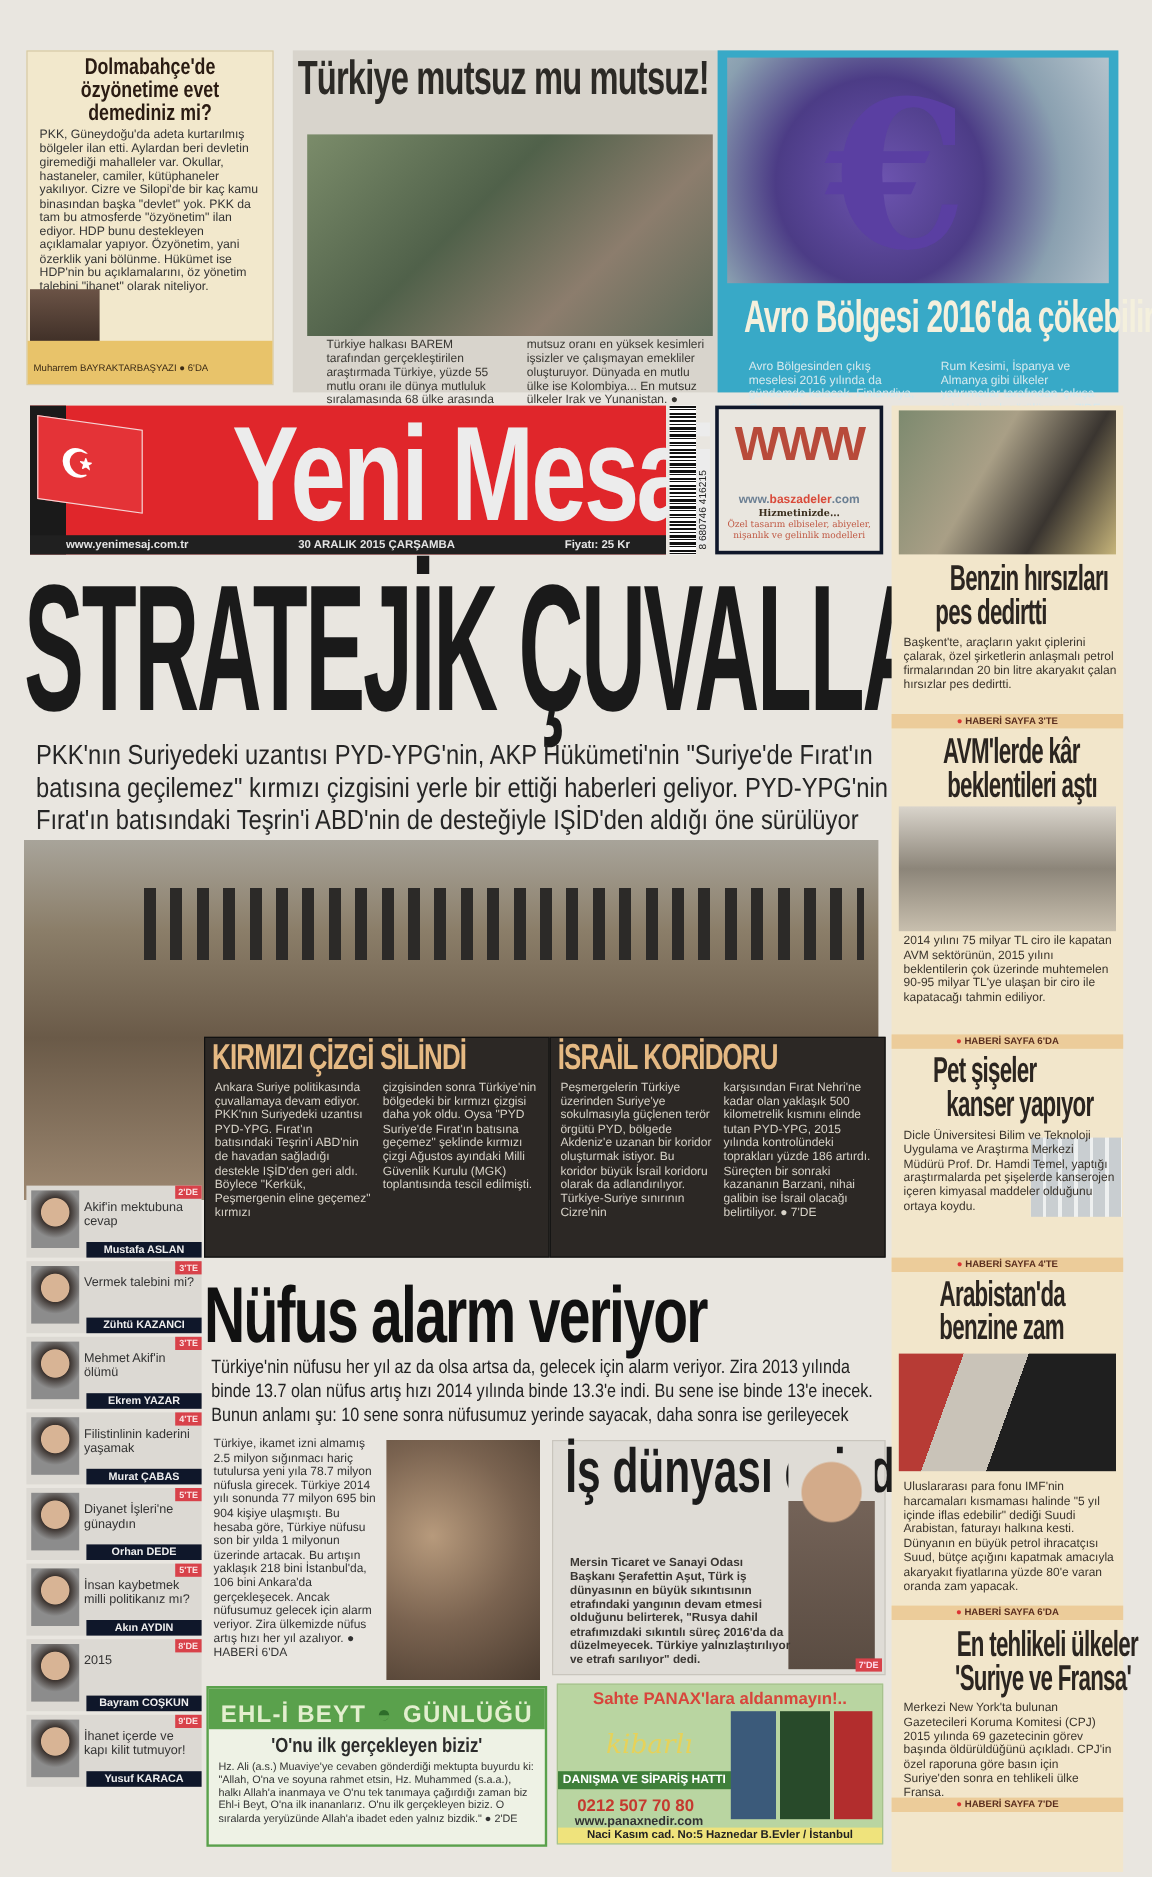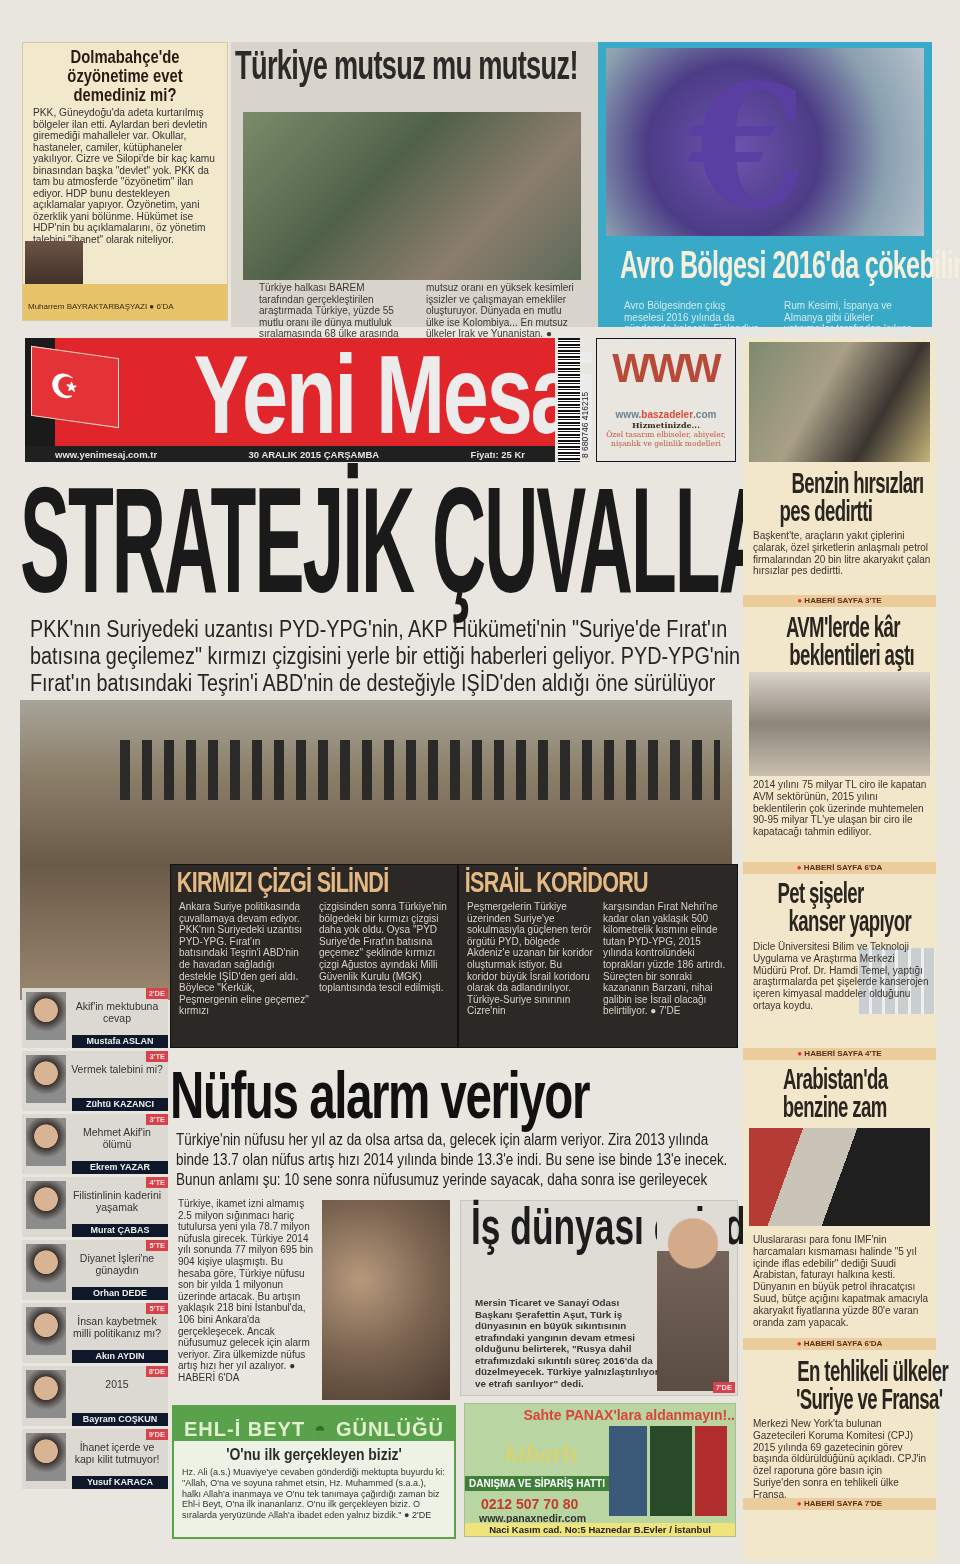--- a/index.html
+++ b/index.html
@@ -7,21 +7,21 @@
 .abs{position:absolute}
 .cond{font-family:"Liberation Sans",sans-serif;font-weight:bold;transform-origin:left top;letter-spacing:-1px}
 
 #topleft{left:22px;top:42px;width:206px;height:279px;background:#f2e8cc;border:1px solid #d6c9a5}
 #topleft h3{font-size:19px;line-height:19px;text-align:center;color:#2a1b12;margin-top:4px;transform:scaleX(.78);transform-origin:center}
 #topleft p{font-size:10.2px;line-height:11.5px;padding:3px 8px 0 10px;color:#333}
 #topleft .foot{position:absolute;left:0;right:0;bottom:0;height:13px;background:#e8c36a;font-size:8px;font-weight:normal;color:#3a2a15;display:flex;justify-content:flex-start;padding:18px 5px}
 #topleft .pic{position:absolute;left:2px;bottom:14px;width:58px;height:65px;background:linear-gradient(#6b5346,#2b1f19)}
 #topleft .tw{position:absolute;left:80px;bottom:15px;font-size:8px;color:#333}
 
-#topmid{left:231px;top:42px;width:388px;height:285px;background:#d8d4cc}
+#topmid{left:244px;top:42px;width:388px;height:285px;background:#d8d4cc}
 #topmid h1{font-size:40px;line-height:46px;color:#2c2a26;transform:scaleX(.68);white-space:nowrap;padding-left:6px}
 #topmid .photo{position:absolute;left:12px;top:70px;width:338px;height:168px;background:linear-gradient(135deg,#7b8c6a,#50614a 40%,#8c7d6d 70%,#5c6a58)}
 #topmid .cols{position:absolute;left:28px;top:240px;width:320px;display:flex;gap:14px;font-size:10px;line-height:11.5px;color:#3a3833}
 #topmid .cols div{flex:1}
 
 #euro{left:598px;top:42px;width:334px;height:285px;background:#38a9c7}
 #euro .img{position:absolute;left:8px;top:6px;width:318px;height:188px;background:radial-gradient(circle at 40% 55%,#6d54b0,#4c3c86 40%,#8aa0b0 70%,#b5c3cc)}
 #euro .sym{position:absolute;left:90px;top:20px;font-size:170px;line-height:170px;color:#5a3fa2;font-weight:bold;font-family:"DejaVu Serif",serif}
 #euro h2{position:absolute;left:22px;top:203px;font-size:38px;line-height:40px;color:#f4f0dd;transform:scaleX(.66);white-space:nowrap}
 #euro .cols{position:absolute;left:26px;top:258px;width:300px;display:flex;gap:20px;font-size:10px;line-height:11.5px;color:#d5e9ee}
@@ -29,21 +29,21 @@
 
 #mast{left:25px;top:338px;width:530px;height:124px;background:#e0262b}
 #mast .bar{position:absolute;left:0;right:0;bottom:0;height:16px;background:#202020;display:flex;justify-content:space-between;align-items:center;padding:0 30px 0 30px;color:#e4e4e4;font-size:9.5px;font-weight:bold}
 #mast .blk{position:absolute;left:0;top:0;width:30px;height:124px;background:#1a1a1a}
 #mast .flag{position:absolute;left:6px;top:14px;width:88px;height:70px;background:#e43337;border:1px solid #f5d5d5;transform:skewY(8deg)}
 #mast .flag span{position:absolute;left:18px;top:16px;color:#fff;font-size:32px;font-weight:bold}
 #mast .logo{position:absolute;left:98px;top:-2px;font-size:112px;line-height:118px;color:#ececec;font-weight:bold;transform:scaleX(.74);white-space:nowrap;letter-spacing:-3px}
 #barcode{left:558px;top:338px;width:22px;height:124px;background:repeating-linear-gradient(to bottom,#111 0 2px,#fff 2px 3px,#111 3px 4px,#fff 4px 6px);}
 #bcnum{left:580px;top:340px;width:14px;height:118px;font-size:8.5px;writing-mode:vertical-rl;transform:rotate(180deg);color:#222}
 
-#adwww{left:596px;top:338px;width:140px;height:124px;background:#e9e6df;border:1px solid #0f172a;text-align:center}
+#adwww{left:596px;top:338px;width:140px;height:124px;background:#e9e6df;border:3px solid #0f172a;text-align:center}
 #adwww .w{font-size:40px;line-height:42px;font-weight:bold;color:#b84a3a;margin-top:8px;letter-spacing:-2px}
 #adwww .url{font-size:10px;font-weight:bold;color:#6b7f93;margin-top:20px}
 #adwww .url b{color:#d94a3a}
 #adwww .h{font-size:8px;font-weight:bold;color:#3a2d1d;font-family:"DejaVu Serif",serif}
 #adwww .d{font-size:7.5px;color:#c05a45;font-family:"DejaVu Serif",serif;line-height:9px}
 
 #rcol{left:743px;top:338px;width:193px;height:1222px;background:#f2e6cb}
 #rcol .photo1{position:absolute;left:6px;top:4px;width:181px;height:120px;background:linear-gradient(120deg,#7d8a6f,#a99f86 40%,#3a3530 70%,#c6b47a)}
 .rh{position:absolute;left:8px;font-size:30px;line-height:29px;color:#2b2520;font-weight:bold;transform:scaleX(.62);white-space:nowrap;letter-spacing:-1px}
 .rt{position:absolute;left:10px;width:178px;font-size:10px;line-height:11.8px;color:#3a342c}
@@ -58,40 +58,40 @@
 
 .darkbox{position:absolute;top:864px;height:184px;background:#2c2825;border:1px solid #111}
 .darkbox h2{font-size:30px;line-height:34px;color:#e5b983;font-weight:bold;transform:scaleX(.72);transform-origin:left top;white-space:nowrap;padding-left:8px;letter-spacing:-1px}
 .darkbox .cols{display:flex;gap:10px;padding:2px 8px;font-size:10px;line-height:11.6px;color:#d8d3c8}
 .darkbox .cols div{flex:1}
 
 #colist{left:22px;top:988px;width:146px}
 .colitem{position:relative;height:60px;background:#dcd9d3;margin-bottom:3px}
 .colitem .face{position:absolute;left:4px;top:4px;width:40px;height:48px;background:radial-gradient(circle at 50% 38%,#d8b495 0 32%,#3c3430 34%,#8c8c8c 60%)}
 .colitem .page{position:absolute;right:0;top:0;background:#d8424a;color:#fbe3e3;font-size:7.5px;font-weight:bold;padding:1px 3px}
-.colitem .title{position:absolute;left:48px;right:4px;top:12px;text-align:center;font-size:10.5px;line-height:12px;color:#333}
+.colitem .title{position:absolute;left:48px;right:4px;top:12px;text-align:left;font-size:10.5px;line-height:12px;color:#333}
 .colitem .name{position:absolute;left:50px;right:0;bottom:0;height:13px;background:#0f172a;color:#eee;font-size:9px;font-weight:bold;text-align:center;line-height:13px}
 
 #nufus{left:170px;top:1060px;width:570px;font-size:66px;line-height:70px;color:#111;font-weight:bold;transform:scaleX(.72);transform-origin:left top;white-space:nowrap;letter-spacing:-2px;width:800px}
 #nufusdeck{left:176px;top:1130px;width:660px;font-size:16px;line-height:20px;color:#222;transform:scaleX(.84);transform-origin:left top}
 #nufustext{left:178px;top:1198px;width:140px;font-size:10px;line-height:11.6px;color:#333}
 #crowd{left:322px;top:1200px;width:128px;height:200px;background:radial-gradient(circle at 30% 40%,#b79a7c,#7a6350 50%,#4b3c30)}
 #isbox{left:460px;top:1200px;width:278px;height:196px;background:#dfdcd6;border:1px solid #c9c5bd}
 #isbox h2{position:absolute;left:10px;top:2px;font-size:52px;line-height:46px;color:#1c1c1c;font-weight:bold;transform:scaleX(.68);transform-origin:left top;white-space:nowrap}
 #isbox .man{position:absolute;right:8px;top:10px;width:72px;height:180px;background:radial-gradient(circle at 50% 18%,#d3ab8a 0 16%,transparent 17%),linear-gradient(#dfdcd6 22%,#746358 22%,#5a4c42)}
 #isbox p{position:absolute;left:14px;top:96px;width:184px;font-size:9.8px;line-height:11.5px;font-weight:bold;color:#3a3632}
 #isbox .page{position:absolute;right:2px;bottom:2px;background:#d8424a;color:#fde;font-size:7.5px;font-weight:bold;padding:1px 3px}
 
 #ehl{left:172px;top:1405px;width:284px;height:134px;background:#eef2e5;border:2px solid #5aa14c}
 #ehl .band{height:34px;background:#5aa14c;display:flex;justify-content:space-between;align-items:flex-end;padding:0 10px;font-size:20px;font-weight:bold;color:#e3efcf;letter-spacing:1px}
 #ehl h3{font-size:17px;text-align:center;color:#2b2b2b;margin-top:4px;transform:scaleX(.82)}
 #ehl p{font-size:9px;line-height:10.8px;padding:2px 8px;color:#333}
 
 #panax{left:464px;top:1403px;width:272px;height:134px;background:#b9d5a1;border:1px solid #a7c28e}
-#panax .top{font-size:14px;font-weight:bold;color:#d8453b;text-align:right;margin-top:3px}
+#panax .top{font-size:14px;font-weight:bold;color:#d8453b;text-align:center;margin-top:3px}
 #panax .brand{position:absolute;left:40px;top:38px;font-size:22px;color:#e6d25a;font-style:italic;font-family:"DejaVu Serif",serif}
 #panax .line{position:absolute;left:0;top:72px;width:150px;background:#3f7f3a;color:#fff;font-size:10px;font-weight:bold;padding:2px 4px}
 #panax .tel{position:absolute;left:16px;top:92px;font-size:14px;font-weight:bold;color:#c53a2f}
 #panax .url{position:absolute;left:14px;top:108px;font-size:10.5px;font-weight:bold;color:#333}
 #panax .addr{position:absolute;left:0;right:0;bottom:0;background:#efe37c;font-size:9.5px;font-weight:bold;text-align:center;color:#222;padding:1px 0}
 #panax .jars{position:absolute;right:8px;top:22px;width:118px;height:90px;background:linear-gradient(90deg,#3b5a7a 0 32%,transparent 32% 35%,#284a2a 35% 70%,transparent 70% 73%,#b22d2d 73%)}
 </style>
 </head>
 <body>
 

